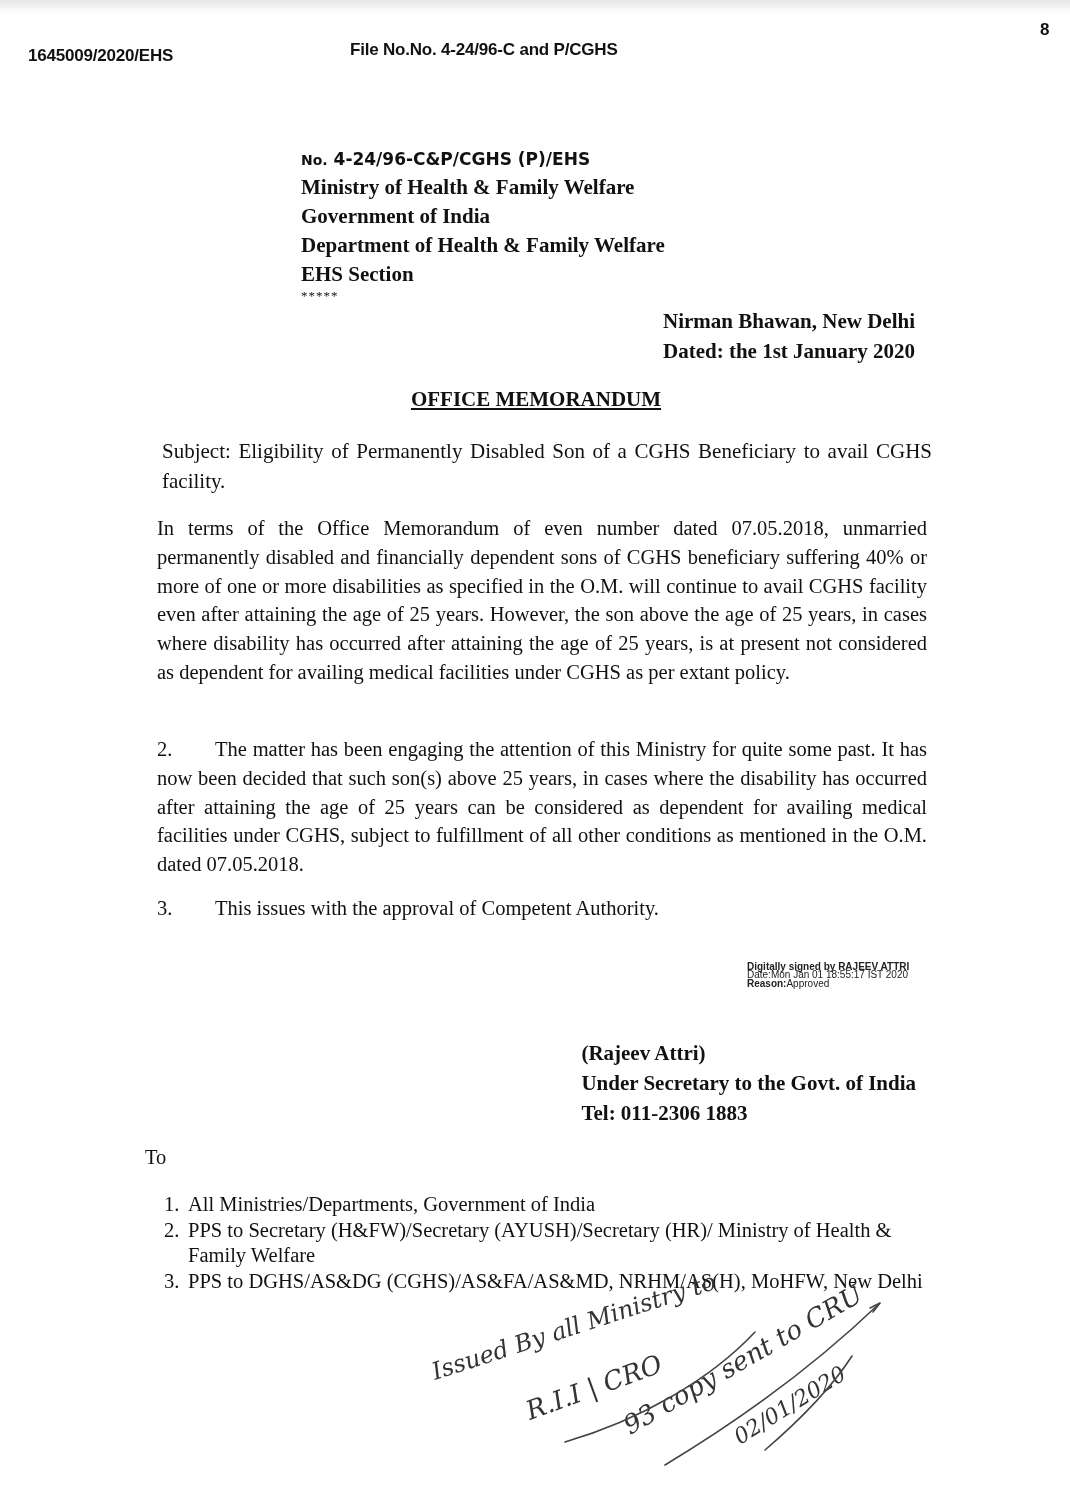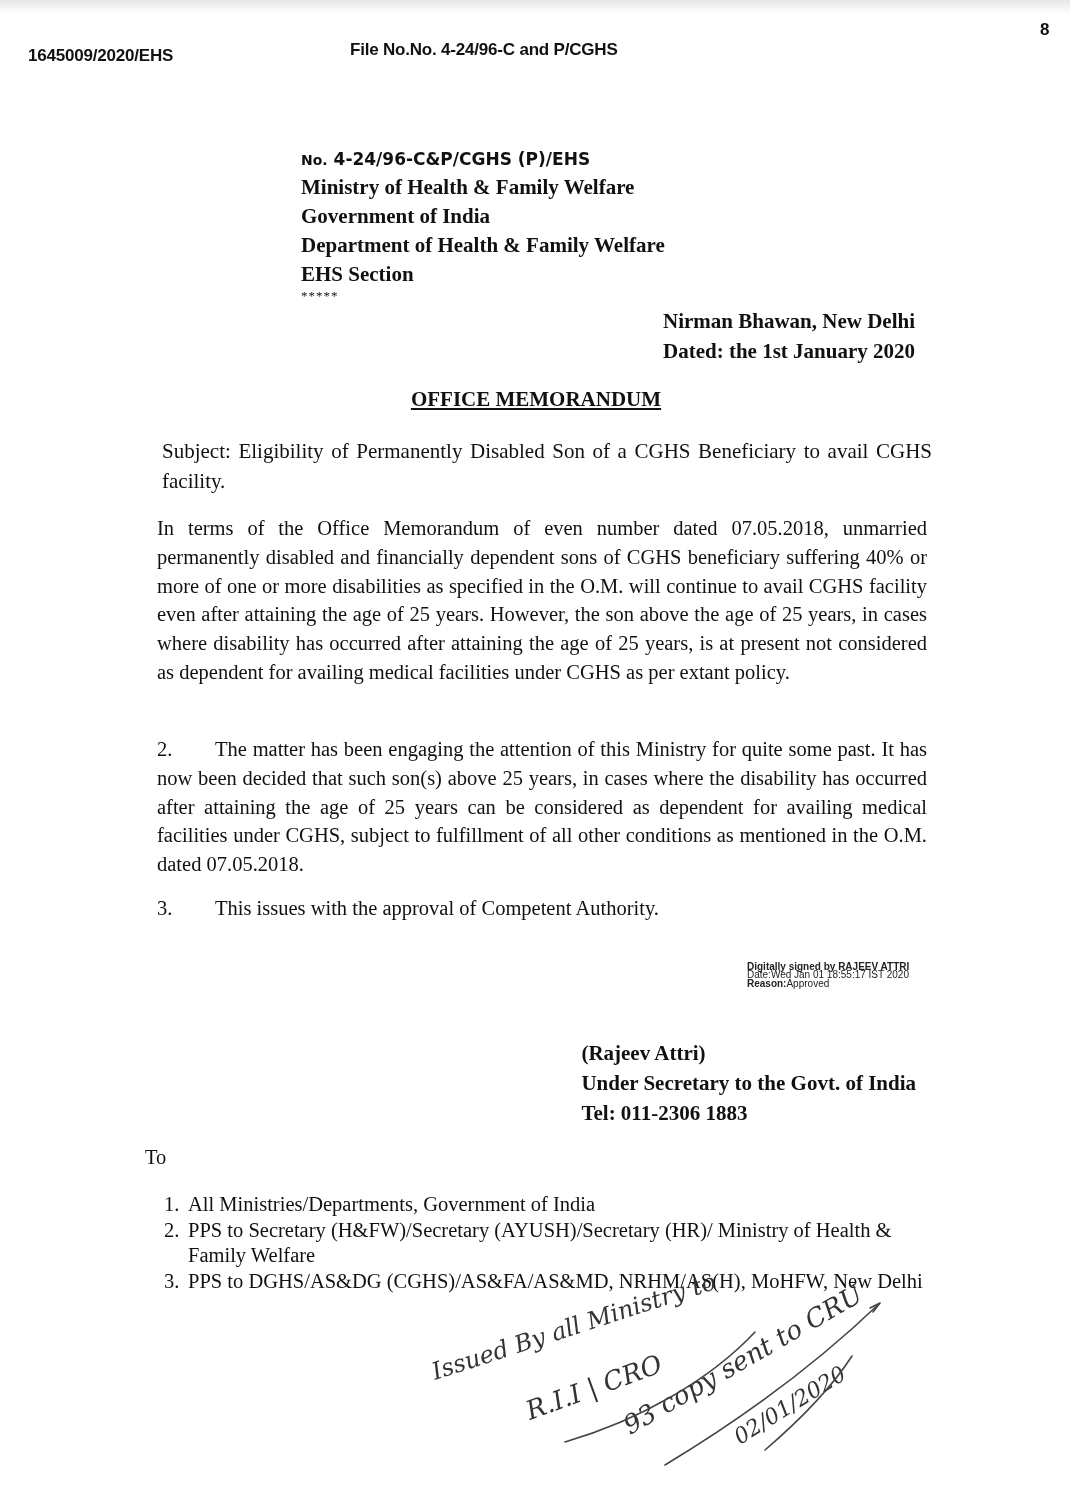--- a/index.html
+++ b/index.html
@@ -185,21 +185,21 @@
 <div class="para para-2">
   <span class="num">2.</span><span>The matter has been engaging the attention of this Ministry for quite some past. It has now been decided that such son(s) above 25 years, in cases where the disability has occurred after attaining the age of 25 years can be considered as dependent for availing medical facilities under CGHS, subject to fulfillment of all other conditions as mentioned in the O.M. dated 07.05.2018.</span>
 </div>
 
 <div class="para para-3">
   <span class="num">3.</span><span>This issues with the approval of Competent Authority.</span>
 </div>
 
 <div class="dsig">
   <div class="b">Digitally signed by RAJEEV ATTRI</div>
-  <div>Date:Wed Jan 01 18:55:17 IST 2020</div>
+  <div>Date:Mon Jan 01 18:55:17 IST 2020</div>
   <div><span class="b">Reason:</span><span>Approved</span></div>
 </div>
 
 <div class="signatory">
   <div>(Rajeev Attri)</div>
   <div>Under Secretary to the Govt. of India</div>
   <div>Tel: 011-2306 1883</div>
 </div>
 
 <div class="to-label">To</div>

